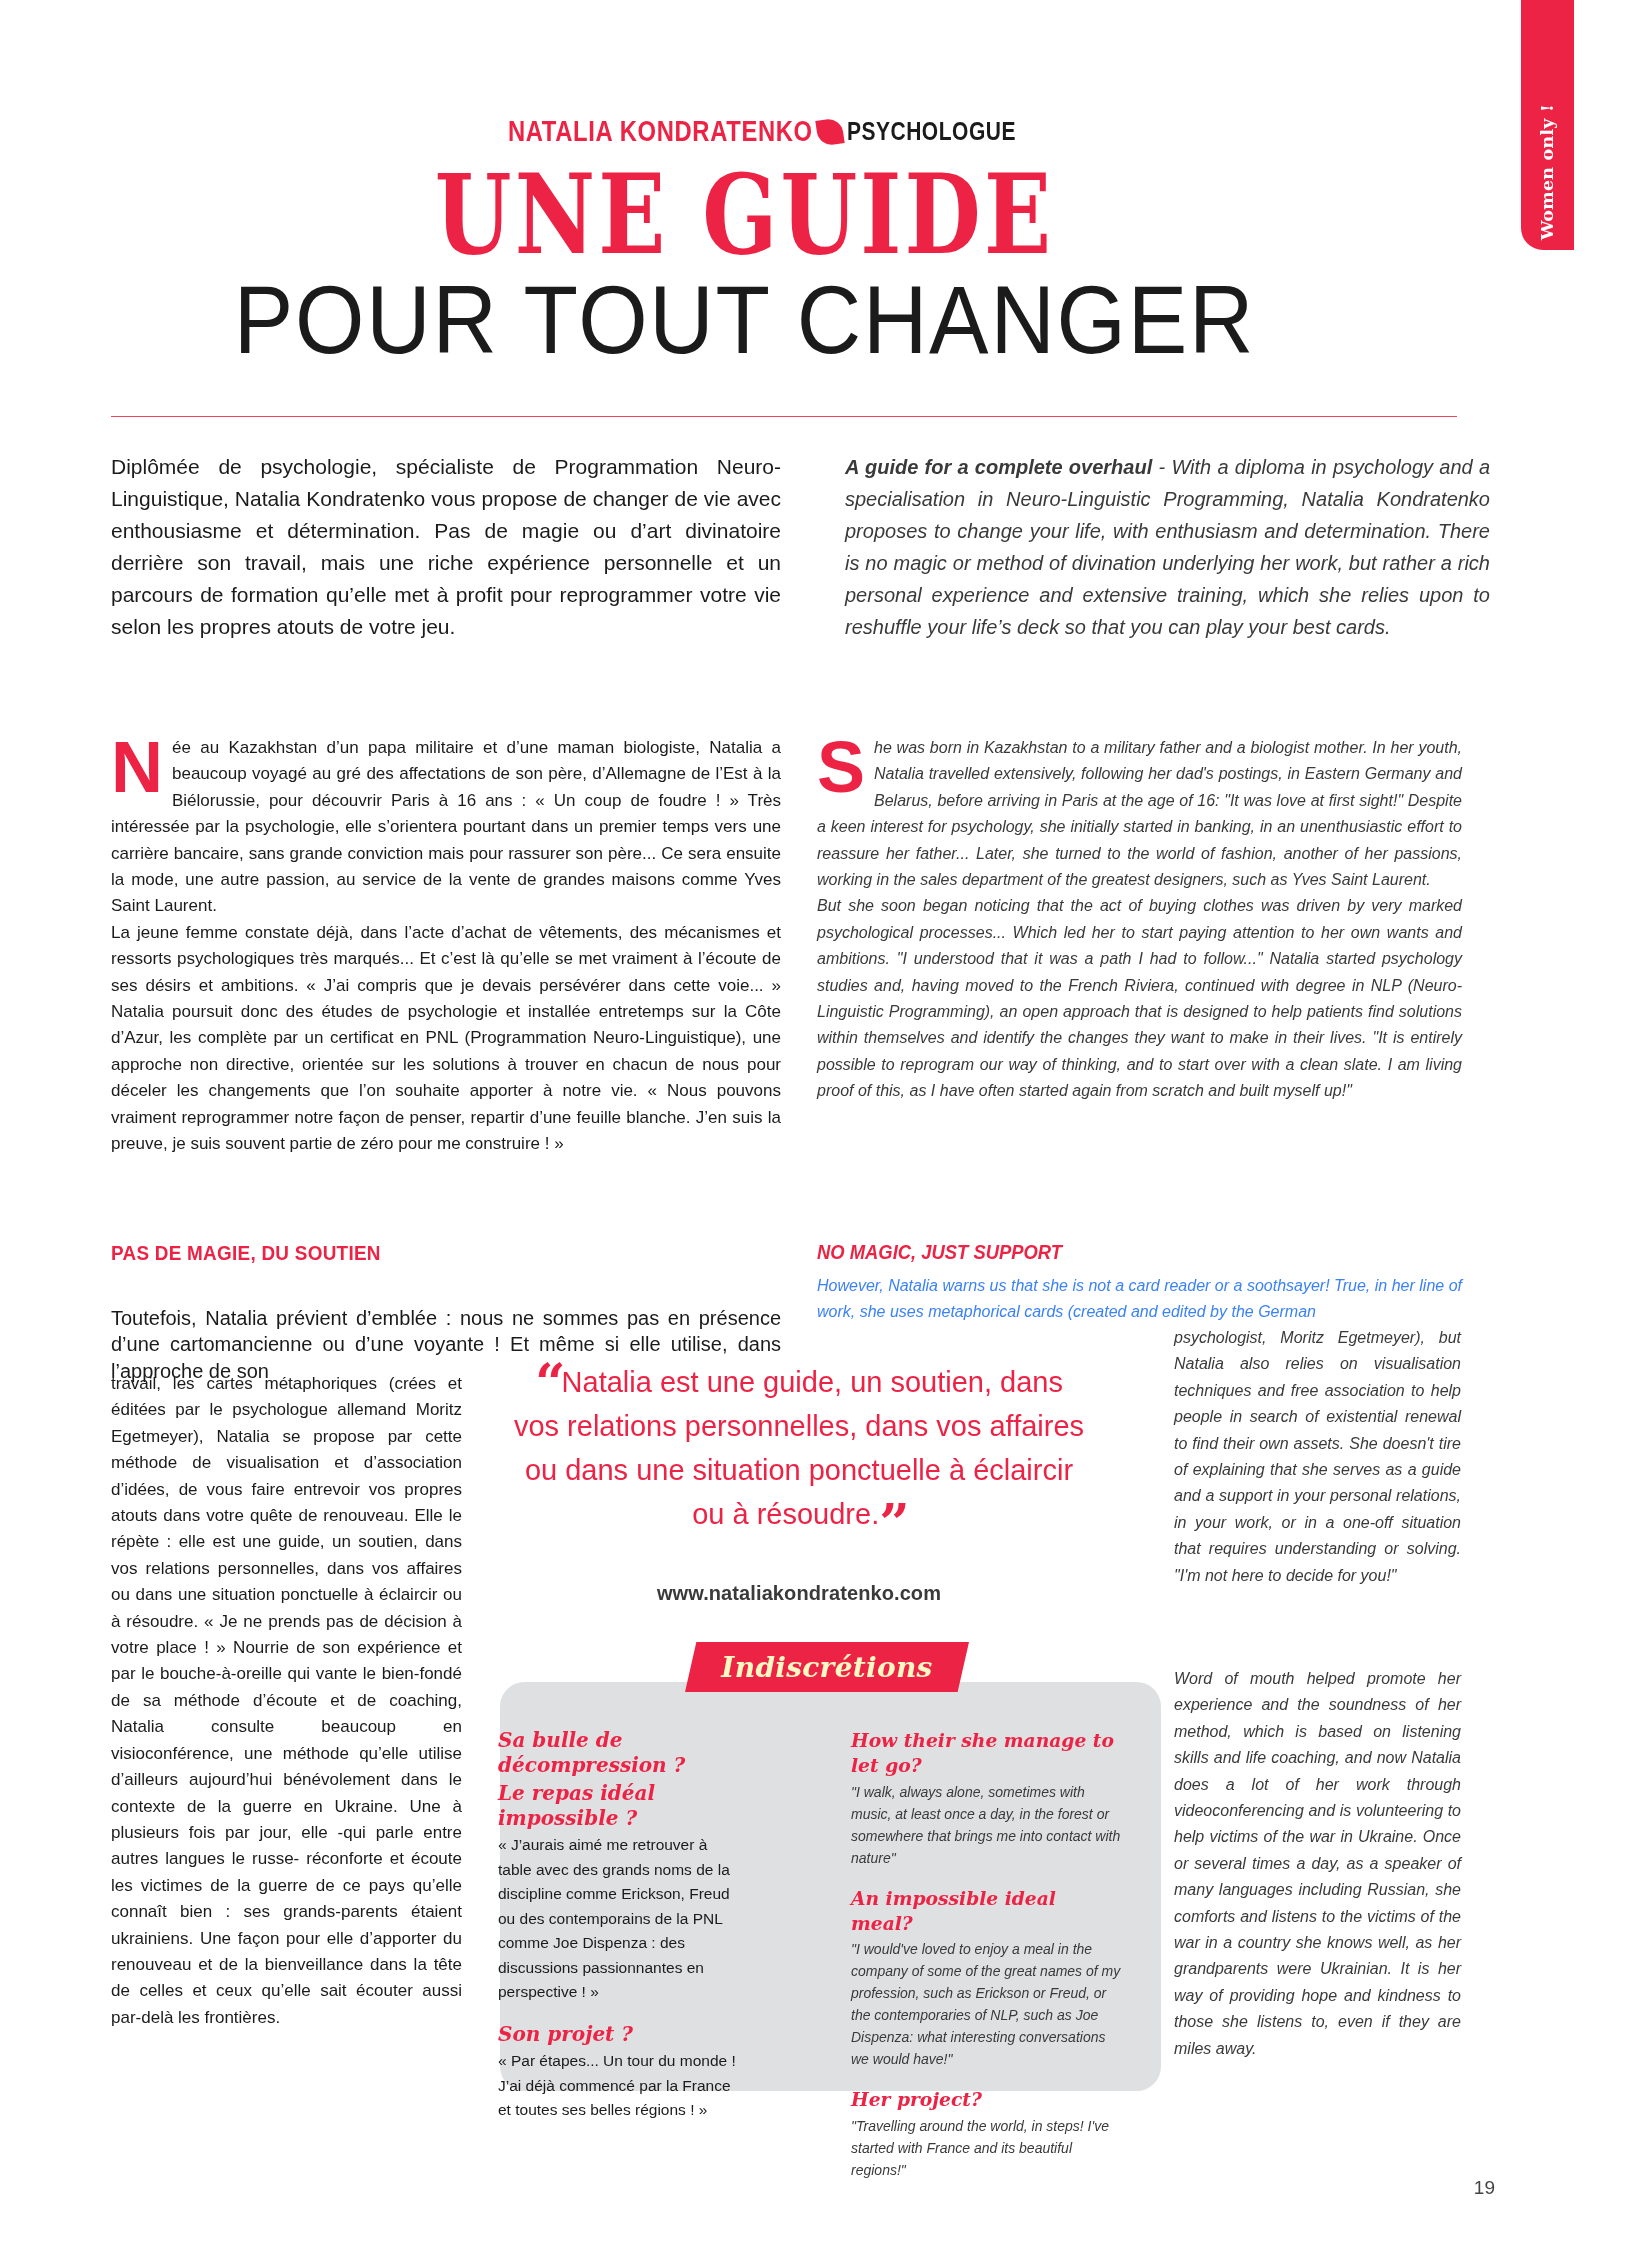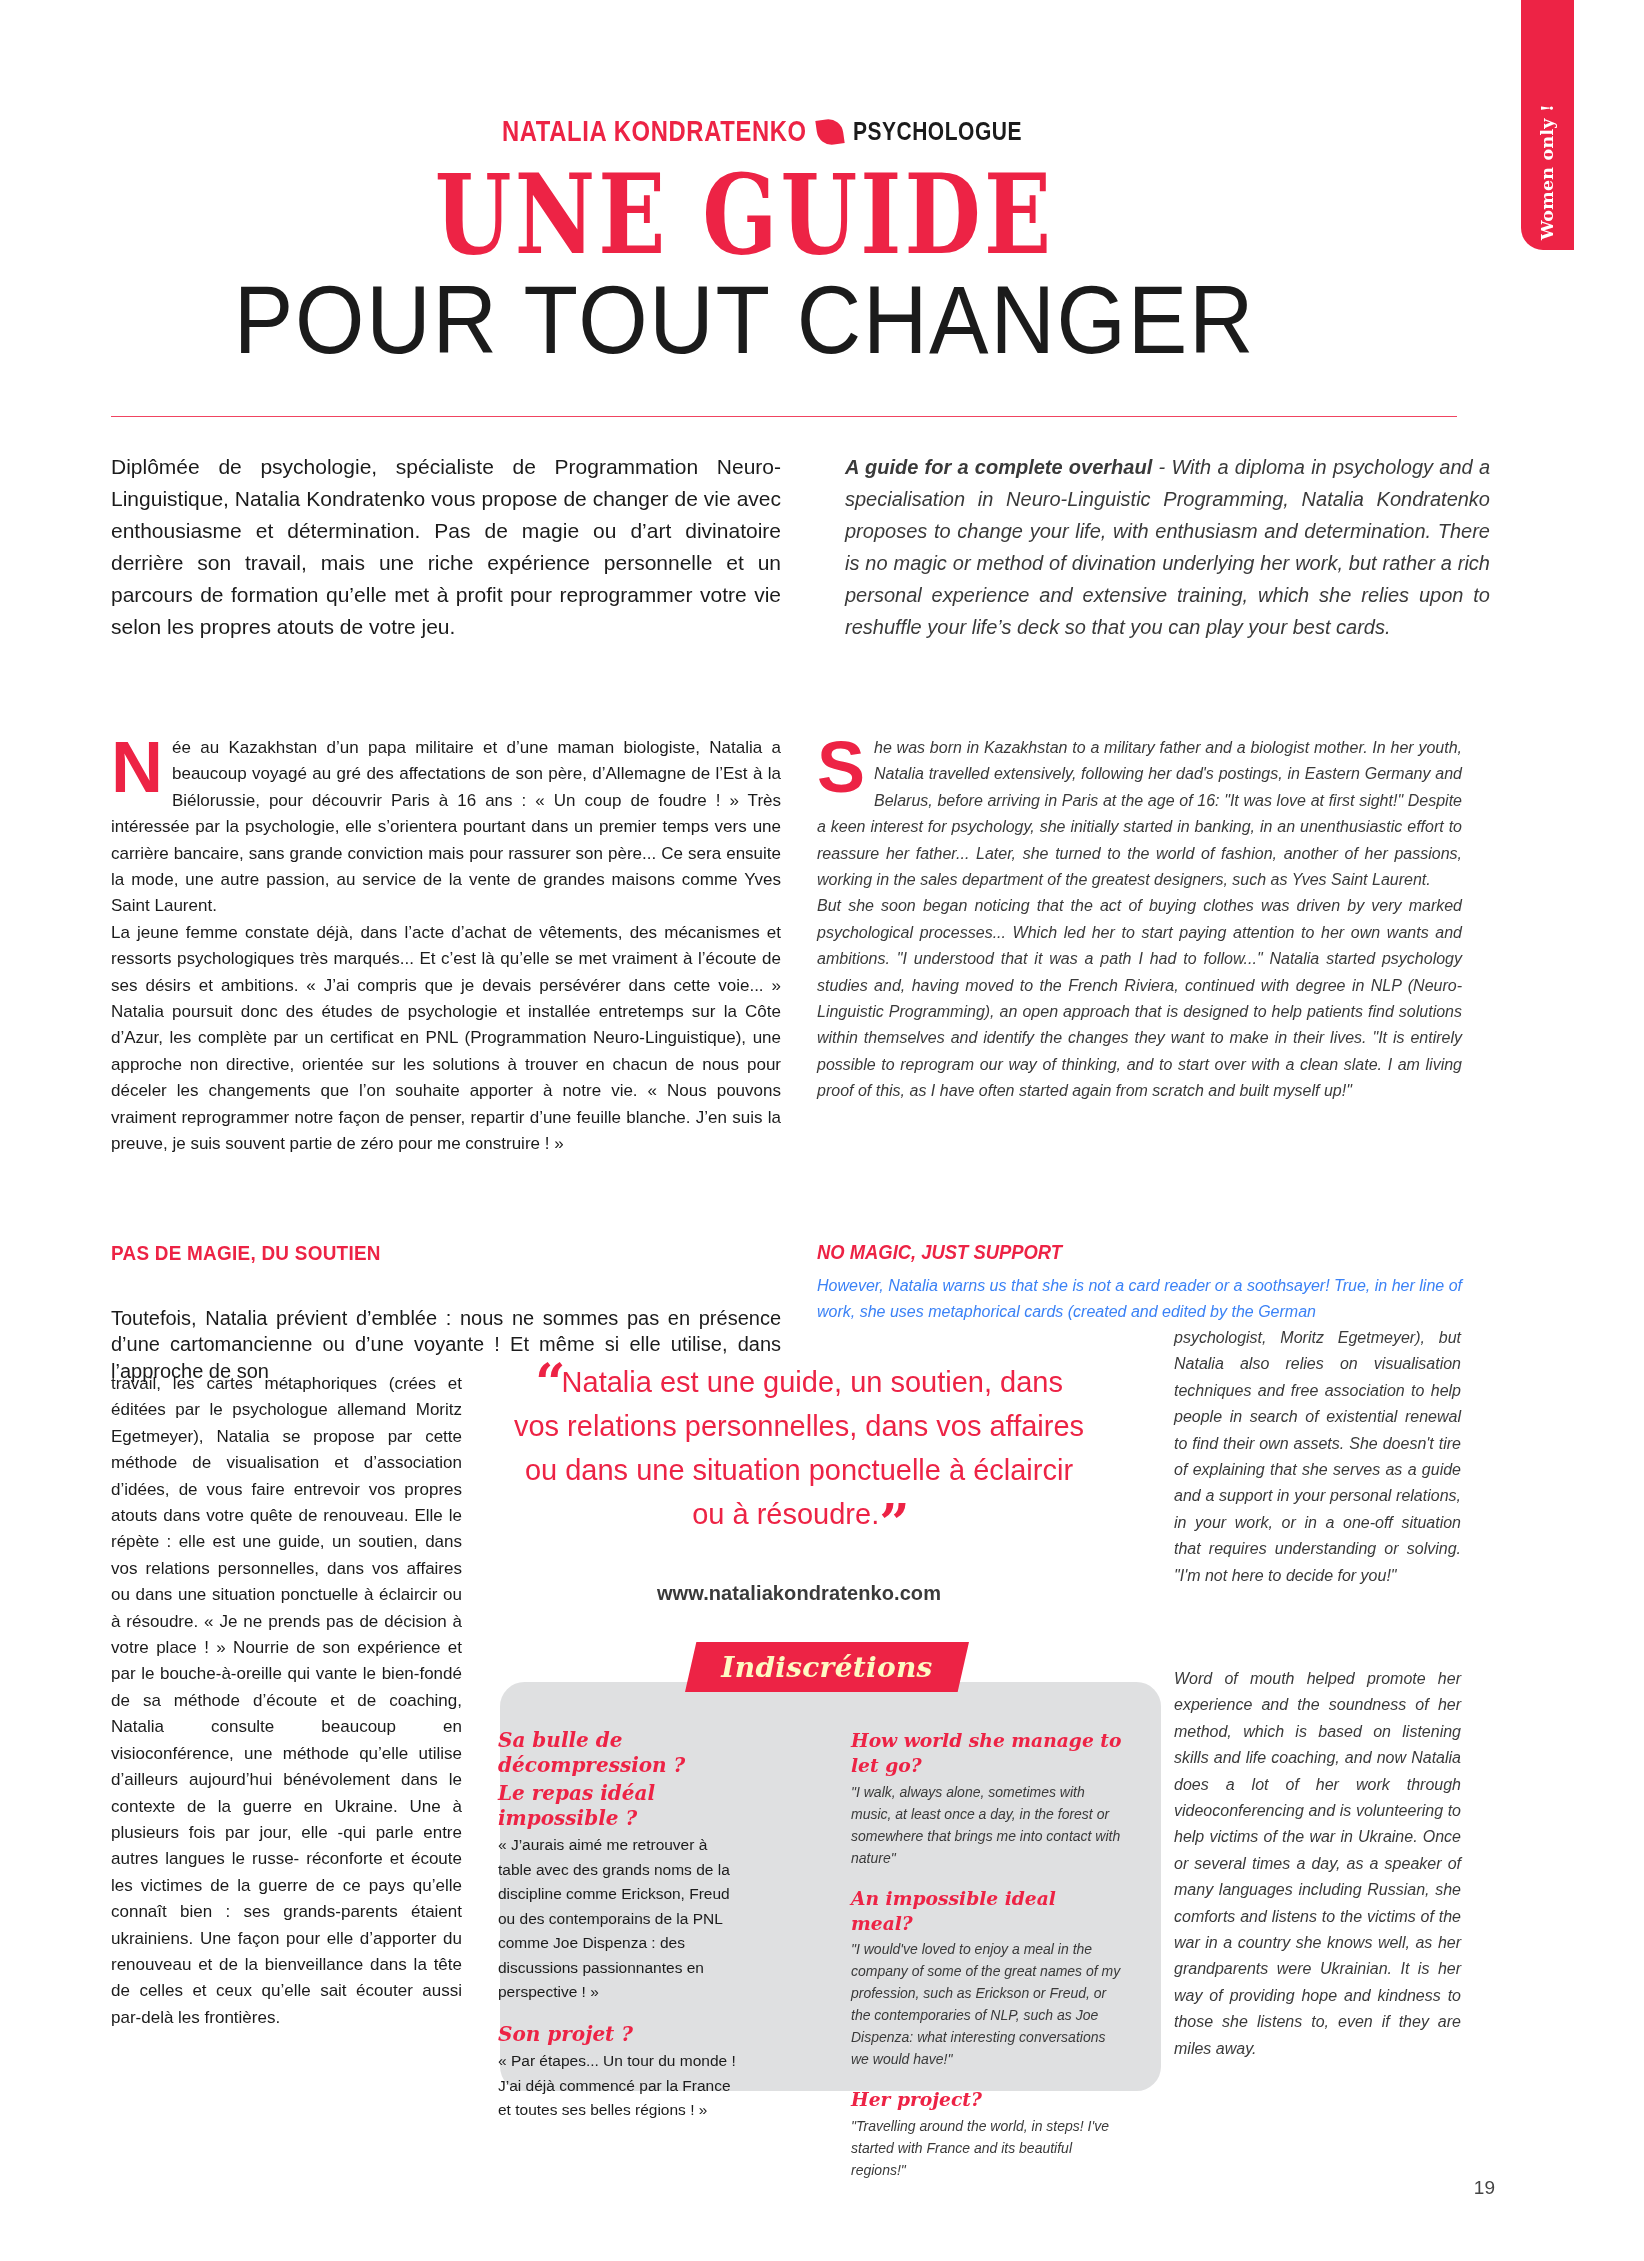--- a/index.html
+++ b/index.html
@@ -21,21 +21,21 @@
     transform:rotate(-90deg);transform-origin:center;
     white-space:nowrap;color:#ffffff;
     font-family:"DejaVu Serif",serif;font-weight:700;
     font-size:17.4px;letter-spacing:0.3px;
     margin-bottom:68px;
   }
 
   
   .kicker{
     position:absolute;left:0;top:115px;width:1489px;
-    display:flex;align-items:center;justify-content:center;gap:10px;
+    display:flex;align-items:center;justify-content:center;gap:4px;
   }
   .kicker-name{
     color:#ED2345;font-weight:700;font-size:29px;
     letter-spacing:0.8px;transform:scaleX(.82);transform-origin:right center;
   }
   .kicker-leaf{
     width:26px;height:26px;background:#ED2345;
     border-radius:0 58% 0 58%;transform:rotate(-8deg);flex:0 0 auto;
   }
   .kicker-role{
@@ -237,21 +237,21 @@
 
   <div class="indis-col left">
     <p class="indis-q">Sa bulle de décompression ?</p>
     <p class="indis-q">Le repas idéal impossible ?</p>
     <p class="indis-a">« J’aurais aimé me retrouver à table avec des grands noms de la discipline comme Erickson, Freud ou des contemporains de la PNL comme Joe Dispenza : des discussions passionnantes en perspective ! »</p>
     <p class="indis-q">Son projet ?</p>
     <p class="indis-a">« Par étapes... Un tour du monde ! J’ai déjà commencé par la France et toutes ses belles régions ! »</p>
   </div>
 
   <div class="indis-col right">
-    <p class="indis-q">How world she manage to let go?</p>
+    <p class="indis-q">How their she manage to let go?</p>
     <p class="indis-a">"I walk, always alone, sometimes with music, at least once a day, in the forest or somewhere that brings me into contact with nature"</p>
     <p class="indis-q">An impossible ideal meal?</p>
     <p class="indis-a">"I would've loved to enjoy a meal in the company of some of the great names of my profession, such as Erickson or Freud, or the contemporaries of NLP, such as Joe Dispenza: what interesting conversations we would have!"</p>
     <p class="indis-q">Her project?</p>
     <p class="indis-a">"Travelling around the world, in steps! I've started with France and its beautiful regions!"</p>
   </div>
 
   <div class="folio">19</div>
 
 </div>

